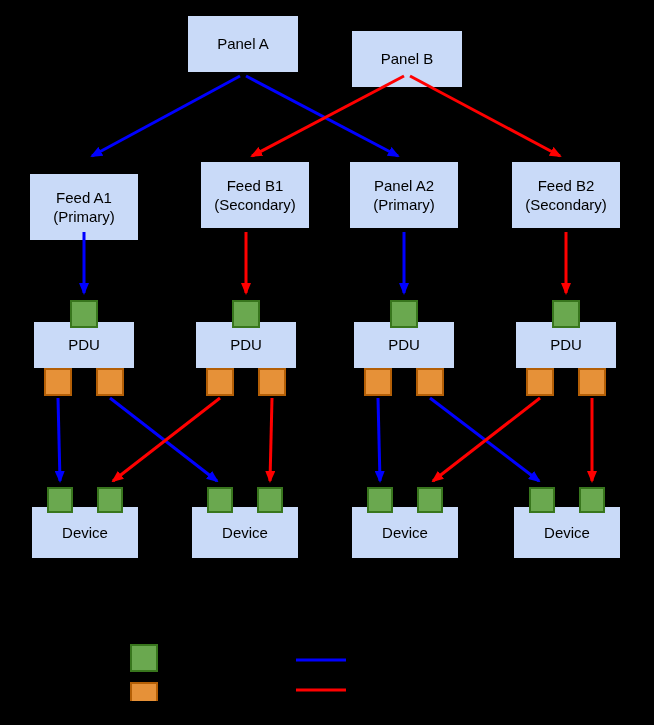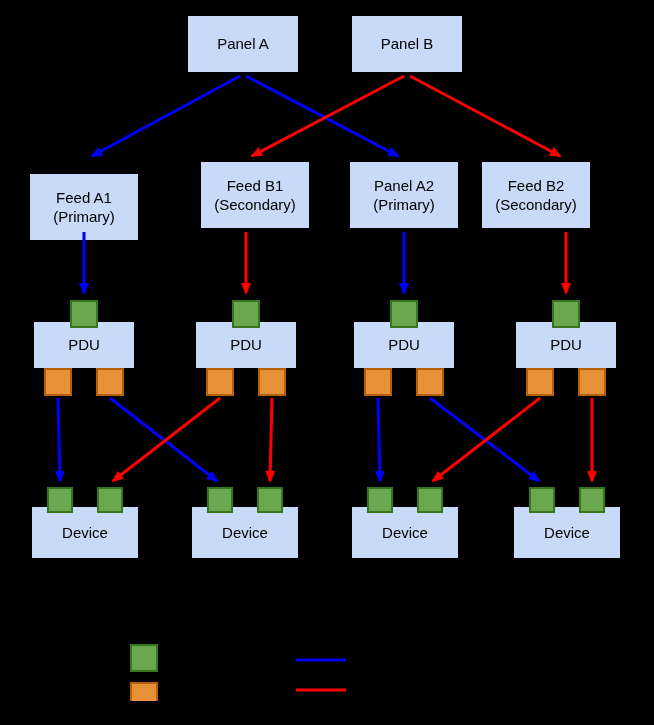--- a/index.html
+++ b/index.html
@@ -53,37 +53,37 @@
     <line class="edge-red" x1="540" y1="398" x2="433" y2="481" stroke-width="3" marker-end="url(#mk-red)" stroke="#ff0000"></line>
     <line class="edge-red" x1="592" y1="398" x2="592" y2="481" stroke-width="3" marker-end="url(#mk-red)" stroke="#ff0000"></line>
 
     <line class="edge-blue" x1="296" y1="660" x2="346" y2="660" stroke-width="3" stroke="#0000ff"></line>
     <line class="edge-red" x1="296" y1="690" x2="346" y2="690" stroke-width="3" stroke="#ff0000"></line>
   </svg>
 
   <div class="node" style="left:186px;top:14px;width:114px;height:60px">
     <span>Panel A</span>
   </div>
-  <div class="node" style="left:350px;top:14px;width:114px;height:60px">
+  <div class="node" style="left:350px;top:29px;width:114px;height:60px">
     <span>Panel B</span>
   </div>
 
   <div class="node" style="left:28px;top:172px;width:112px;height:70px">
     <span>Feed A1</span>
     <span>(Primary)</span>
   </div>
   <div class="node" style="left:199px;top:160px;width:112px;height:70px">
     <span>Feed B1</span>
     <span>(Secondary)</span>
   </div>
   <div class="node" style="left:348px;top:160px;width:112px;height:70px">
     <span>Panel A2</span>
     <span>(Primary)</span>
   </div>
-  <div class="node" style="left:480px;top:160px;width:112px;height:70px">
+  <div class="node" style="left:510px;top:160px;width:112px;height:70px">
     <span>Feed B2</span>
     <span>(Secondary)</span>
   </div>
 
   <div class="node" style="left:32px;top:320px;width:104px;height:50px">
     <span>PDU</span>
   </div>
   <div class="node" style="left:194px;top:320px;width:104px;height:50px">
     <span>PDU</span>
   </div>

